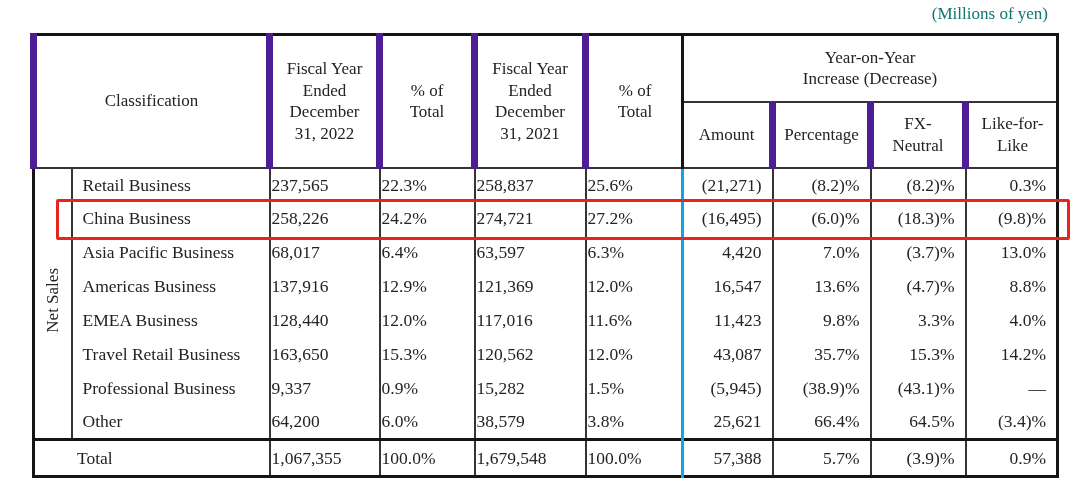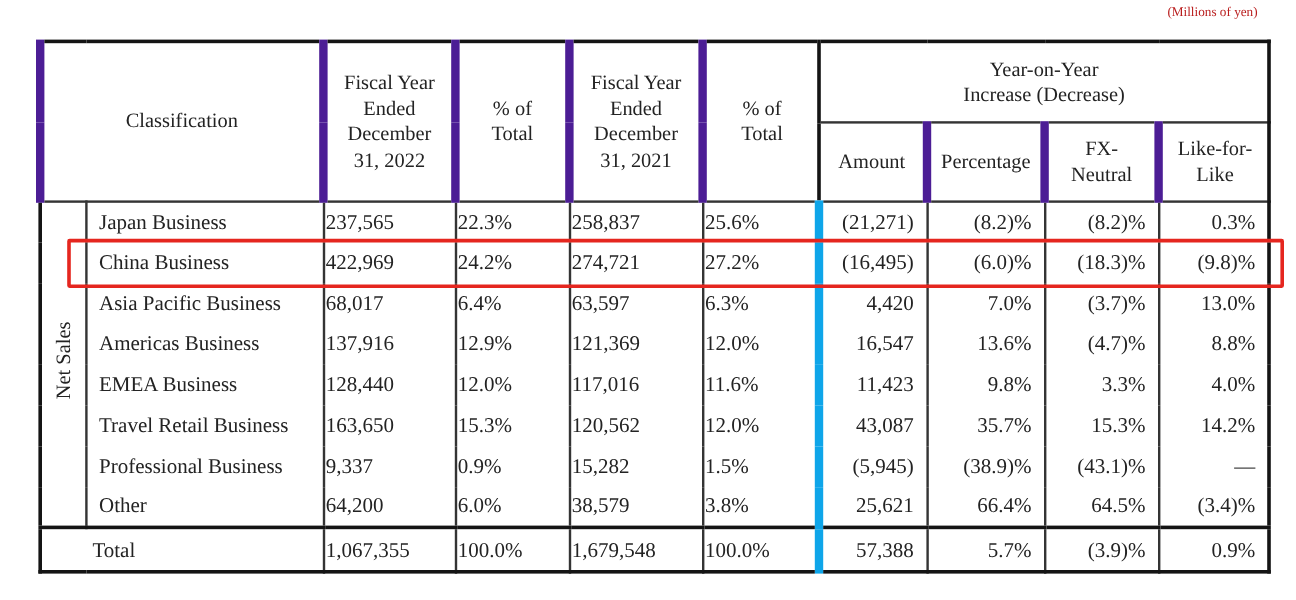--- a/index.html
+++ b/index.html
@@ -8,22 +8,22 @@
     background: #ffffff;
     position: relative;
     font-family: "Liberation Serif", "DejaVu Serif", serif;
     color: #232323;
     overflow: hidden;
   }
 
   .unit-label {
     position: absolute;
     top: 4px; right: 32px;
-    font-size: 11px;
-    color: #b91c1c;
+    font-size: 17px;
+    color: #0f766e;
   }
 
   .table-wrap { position: absolute; left: 30px; top: 33px; }
 
   table.report {
     border-collapse: collapse;
     table-layout: fixed;
     width: 1024px;
     border: 3px solid #141414;
   }
@@ -63,21 +63,21 @@
     writing-mode: vertical-rl;
     transform: rotate(180deg);
     font-size: 17px;
     display: inline-block;
     line-height: 1;
   }
 
   td.name-cell { text-align: left; padding-left: 10px; }
   td.num-cell  { text-align: left; padding-right: 13px; }
   td.yoy-cell  { text-align: right; padding-right: 10px; }
-  td.amount-cell { border-left: 7px solid #0ea5e9; margin-top: 31px; }
+  td.amount-cell { border-left: 3px solid #0ea5e9; margin-top: 31px; }
 
   tr.total-row { height: 37px; }
   tr.total-row td { border-top: 3px solid #141414; }
   td.total-label-cell { text-align: left; padding-left: 42px; margin-top: 32px; }
 
   .highlight-box {
     position: absolute;
     left: 56px; top: 199px;
     width: 1014px; height: 41px;
     border: 3px solid #e5261f;
@@ -122,33 +122,33 @@
     <tr class="header-row-2">
       <th class="amount-col">Amount</th>
       <th>Percentage</th>
       <th>FX-Neutral</th>
       <th>Like-for-Like</th>
     </tr>
   </thead>
   <tbody>
     <tr class="data-row">
       <td class="vlabel-cell" rowspan="8"><span class="vtext">Net Sales</span></td>
-      <td class="name-cell">Japan Business</td>
+      <td class="name-cell">Retail Business</td>
       <td class="num-cell">237,565</td>
       <td class="num-cell">22.3%</td>
       <td class="num-cell">258,837</td>
       <td class="num-cell">25.6%</td>
       <td class="yoy-cell amount-cell">(21,271)</td>
       <td class="yoy-cell">(8.2)%</td>
       <td class="yoy-cell">(8.2)%</td>
       <td class="yoy-cell">0.3%</td>
     </tr>
     <tr class="data-row">
       <td class="name-cell">China Business</td>
-      <td class="num-cell">422,969</td>
+      <td class="num-cell">258,226</td>
       <td class="num-cell">24.2%</td>
       <td class="num-cell">274,721</td>
       <td class="num-cell">27.2%</td>
       <td class="yoy-cell amount-cell">(16,495)</td>
       <td class="yoy-cell">(6.0)%</td>
       <td class="yoy-cell">(18.3)%</td>
       <td class="yoy-cell">(9.8)%</td>
     </tr>
     <tr class="data-row">
       <td class="name-cell">Asia Pacific Business</td>

